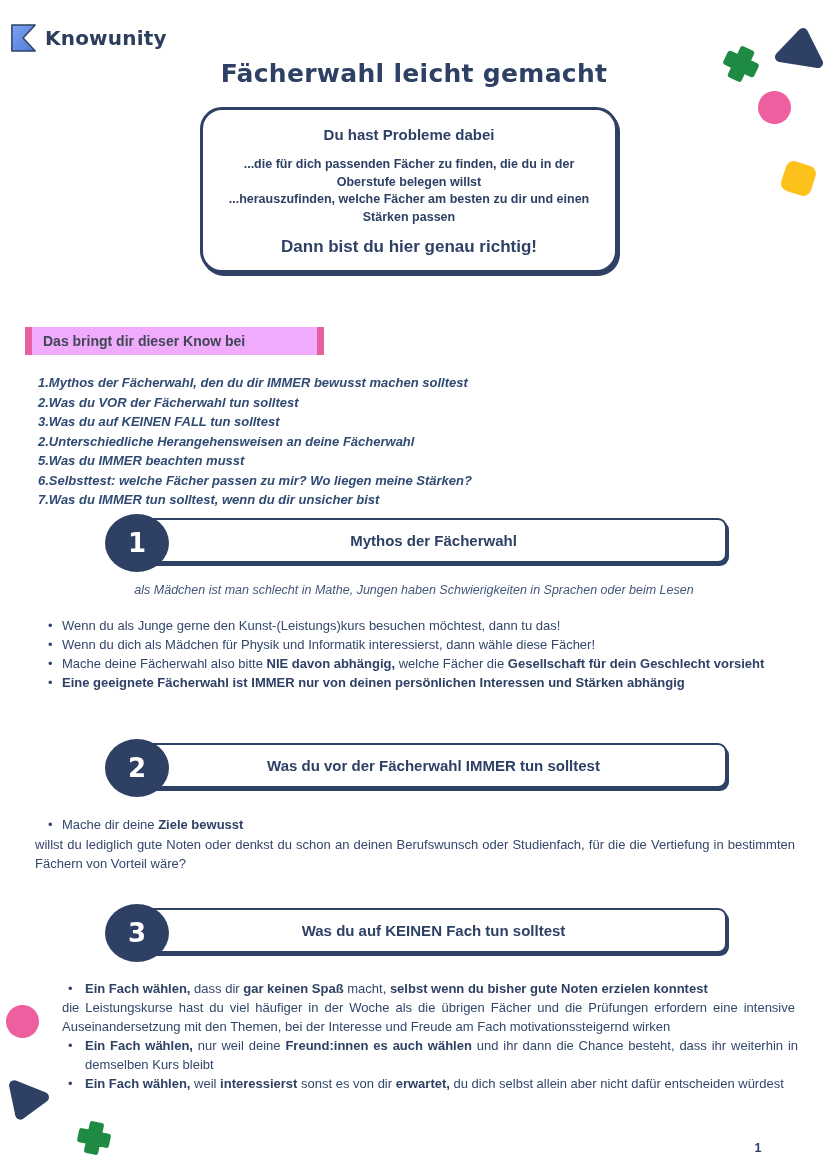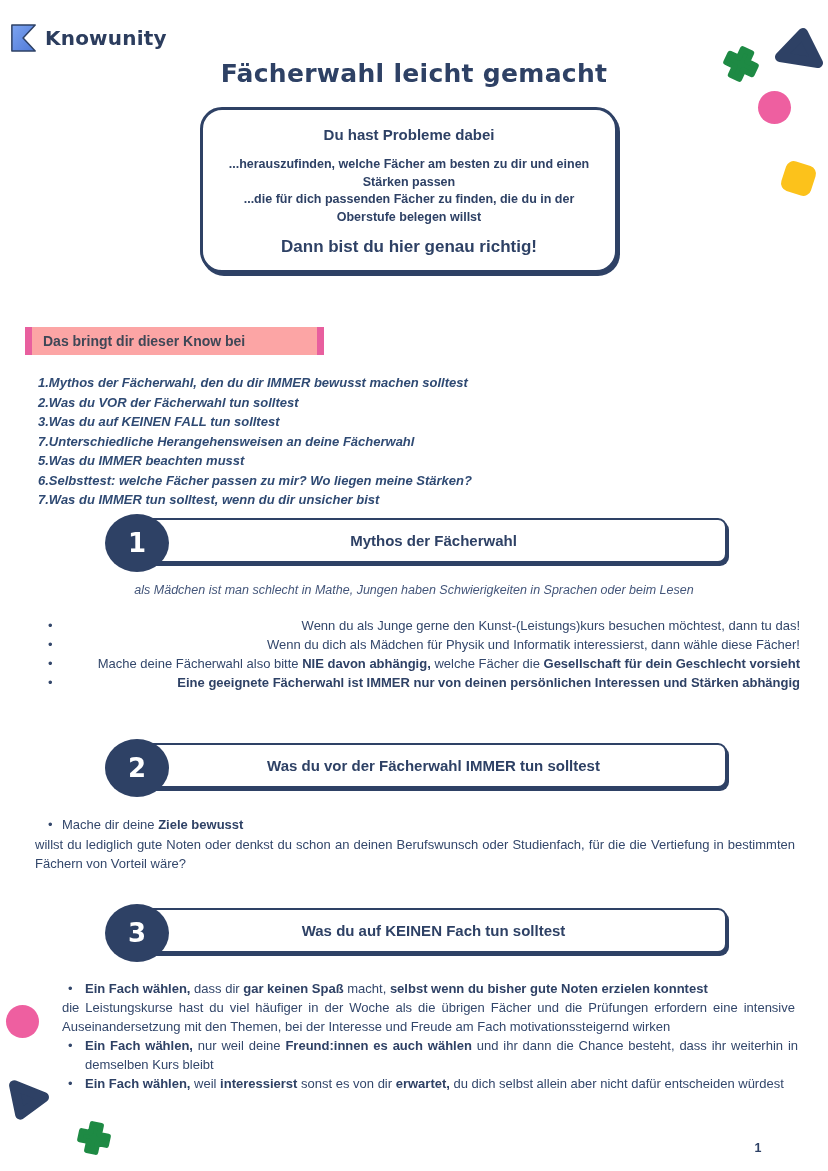--- a/index.html
+++ b/index.html
@@ -32,21 +32,21 @@
     box-shadow:2px 3px 0 #2e4165;
     padding:16px 14px 10px; text-align:center; background:#fff;
   }
   .intro-box .ib-heading { font-size:15px; font-weight:bold; color:#2e4165; }
   .intro-box .ib-lines { margin-top:13px; font-size:12.5px; font-weight:bold; color:#2e4165; line-height:1.4; }
   .intro-box .ib-closing { margin-top:11px; font-size:17px; font-weight:bold; color:#2e4165; }
 
   
   .toc-bar {
     position:absolute; left:25px; top:310px; width:299px; height:28px;
-    background:#fca5a5; border-left:7px solid #e85f9e; border-right:7px solid #e85f9e;
+    background:#f0abfc; border-left:7px solid #e85f9e; border-right:7px solid #e85f9e;
     display:flex; align-items:center; padding:0 11px;
     font-size:14px; font-weight:bold; color:#3f4756;
   }
   .toc-list {
     position:absolute; left:38px; top:356px; right:36px;
     list-style:none; font-size:13px; font-weight:bold; font-style:italic;
     color:#2f4a73; line-height:19.5px;
   }
 
   
@@ -125,49 +125,49 @@
       <polygon points="2,2 27,2 14,16 27,30 2,30" fill="url(#lg)" stroke="#2e4165" stroke-width="1.6" stroke-linejoin="round"></polygon>
     </svg>
     <span class="brand">Knowunity</span>
   </div>
 
   <div class="doc-title">Fächerwahl leicht gemacht</div>
 
   <div class="intro-box">
     <div class="ib-heading">Du hast Probleme dabei</div>
     <div class="ib-lines">
+      <div>...die für dich passenden Fächer zu finden, die du in der Oberstufe belegen willst</div>
       <div>...herauszufinden, welche Fächer am besten zu dir und einen Stärken passen</div>
-      <div>...die für dich passenden Fächer zu finden, die du in der Oberstufe belegen willst</div>
     </div>
     <div class="ib-closing">Dann bist du hier genau richtig!</div>
   </div>
 
   <div class="toc-bar">
     <span>Das bringt dir dieser Know bei</span>
   </div>
   <ul class="toc-list">
     <li>1.Mythos der Fächerwahl, den du dir IMMER bewusst machen solltest</li>
     <li>2.Was du VOR der Fächerwahl tun solltest</li>
     <li>3.Was du auf KEINEN FALL tun solltest</li>
-    <li>7.Unterschiedliche Herangehensweisen an deine Fächerwahl</li>
+    <li>2.Unterschiedliche Herangehensweisen an deine Fächerwahl</li>
     <li>5.Was du IMMER beachten musst</li>
     <li>6.Selbsttest: welche Fächer passen zu mir? Wo liegen meine Stärken?</li>
     <li>7.Was du IMMER tun solltest, wenn du dir unsicher bist</li>
   </ul>
 
   <div class="section-header" style="top:497px;">
     <div class="badge">
         <span>1</span>
       </div>
     <div class="bar">
         <span>Mythos der Fächerwahl</span>
       </div>
   </div>
   <div class="subtitle" style="top:566px;">als Mädchen ist man schlecht in Mathe, Jungen haben Schwierigkeiten in Sprachen oder beim Lesen</div>
-  <div class="content c1" style="top:599px;text-align:right;">
+  <div class="content c1" style="top:599px;">
     <ul class="bullets">
       <li><span>Wenn du als Junge gerne den Kunst-(Leistungs)kurs besuchen möchtest, dann tu das!</span></li>
       <li><span>Wenn du dich als Mädchen für Physik und Informatik interessierst, dann wähle diese Fächer!</span></li>
       <li><span>Mache deine Fächerwahl also bitte </span><b>NIE davon abhängig,</b><span> welche Fächer die </span><b>Gesellschaft für dein Geschlecht vorsieht</b></li>
       <li><b>Eine geeignete Fächerwahl ist IMMER nur von deinen persönlichen Interessen und Stärken abhängig</b></li>
     </ul>
   </div>
 
   <div class="section-header" style="top:722px;">
     <div class="badge">

